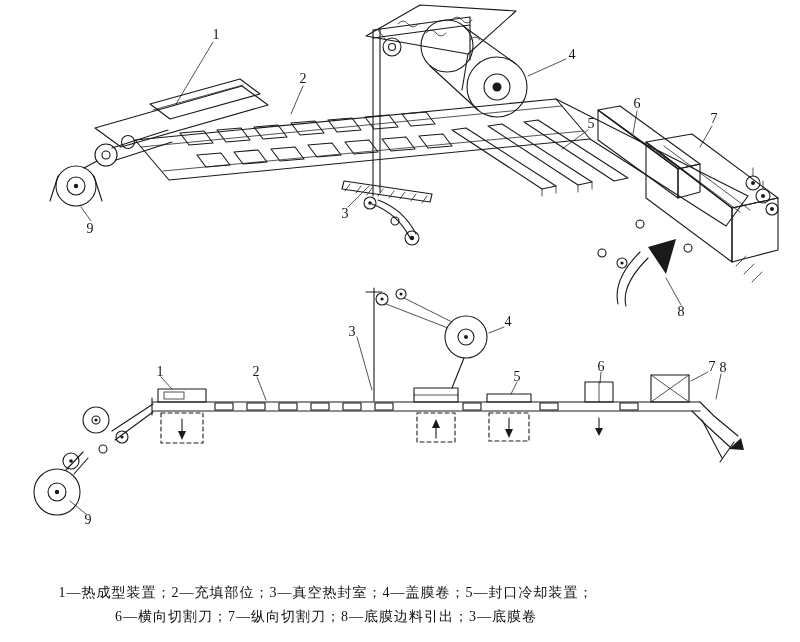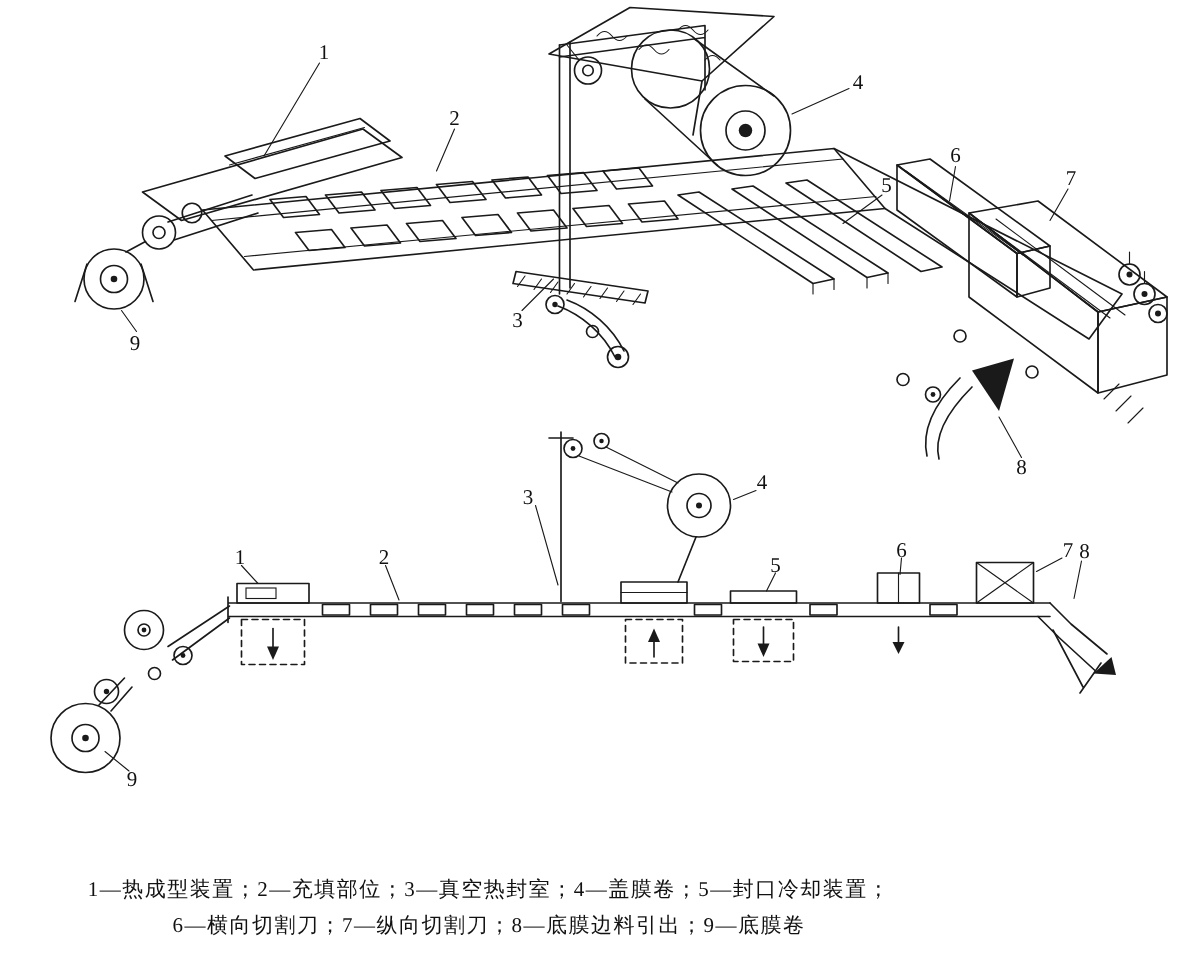--- a/index.html
+++ b/index.html
@@ -234,14 +234,14 @@
     <text class="callout" x="517" y="381">5</text>
     <text class="callout" x="601" y="371">6</text>
     <text class="callout" x="712" y="371">7</text>
     <text class="callout" x="723" y="372">8</text>
     <text class="callout" x="88" y="524">9</text>
   </g>
 </svg>
 
   
   <div class="caption cap1">1—热成型装置；2—充填部位；3—真空热封室；4—盖膜卷；5—封口冷却装置；</div>
-  <div class="caption cap2">6—横向切割刀；7—纵向切割刀；8—底膜边料引出；9—底膜卷</div>
+  <div class="caption cap2">6—横向切割刀；7—纵向切割刀；8—底膜边料引出；3—底膜卷</div>
 </div>
 
 </body></html>

